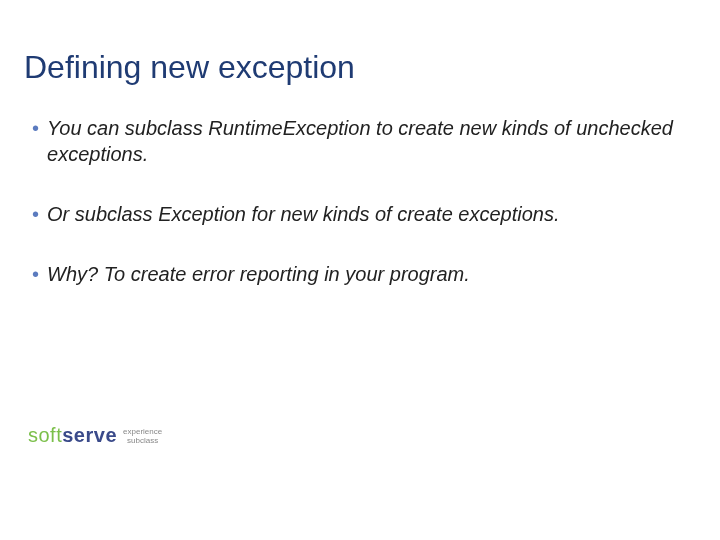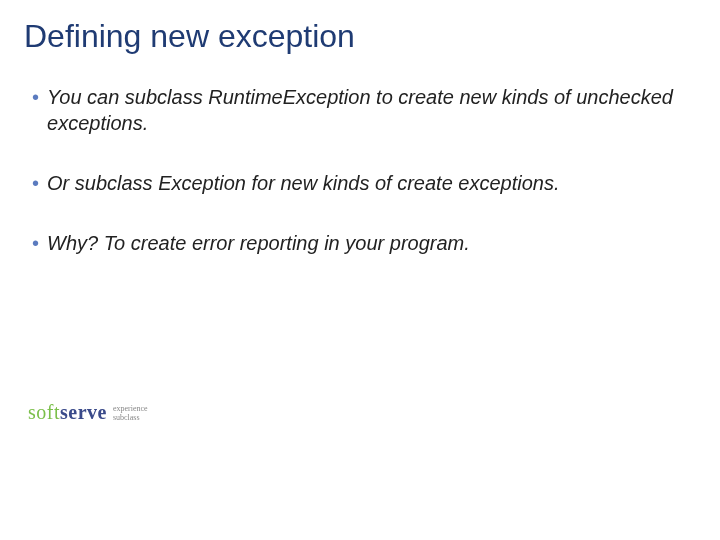--- a/index.html
+++ b/index.html
@@ -10,20 +10,21 @@
     background: #ffffff;
     font-family: Tahoma, Verdana, Arial, sans-serif;
     position: relative;
     overflow: hidden;
   }
   .slide {
     width: 720px;
     height: 440px;
     position: relative;
     box-sizing: border-box;
+    margin-top: 31px;
   }
   .title {
     position: absolute;
     top: 18px;
     left: 24px;
     font-size: 32px;
     color: #1f3b73;
     font-weight: 400;
   }
   .content {
@@ -47,43 +48,43 @@
     line-height: 1.3;
     flex-shrink: 0;
   }
   .bullet-text {
     flex: 1;
     font-style: italic;
   }
   .logo {
     position: absolute;
     left: 28px;
-    bottom: 16px;
+    bottom: 24px;
     display: flex;
     align-items: center;
-    font-family: Liberation Serif, serif;
   }
   .logo-main {
     font-size: 20px;
     font-weight: 400;
     letter-spacing: 0.5px;
   }
   .logo-soft {
     color: #7bbf4a;
   }
   .logo-serve {
     color: #3a4a8a;
     font-weight: 600;
   }
   .logo-tagline {
     font-size: 8px;
     color: #888;
     line-height: 1.1;
     margin-left: 6px;
     margin-top: 2px;
+    text-align: center;
   }
 </style>
 </head>
 <body>
 
 <div class="slide">
   <div class="title">Defining new exception</div>
 
   <div class="content">
     <div class="bullet-item">

